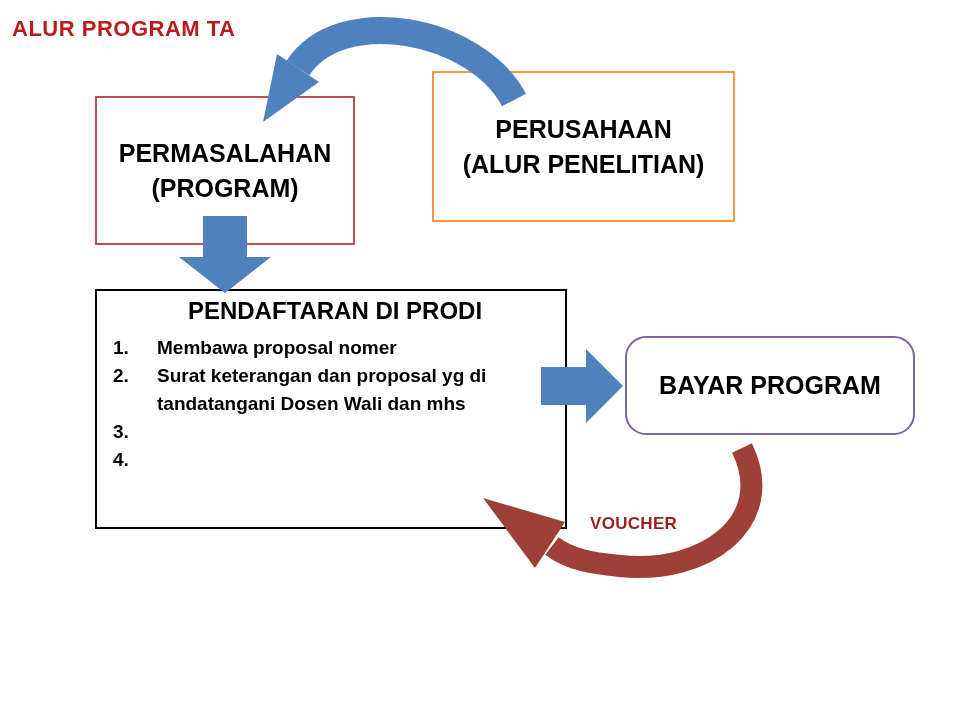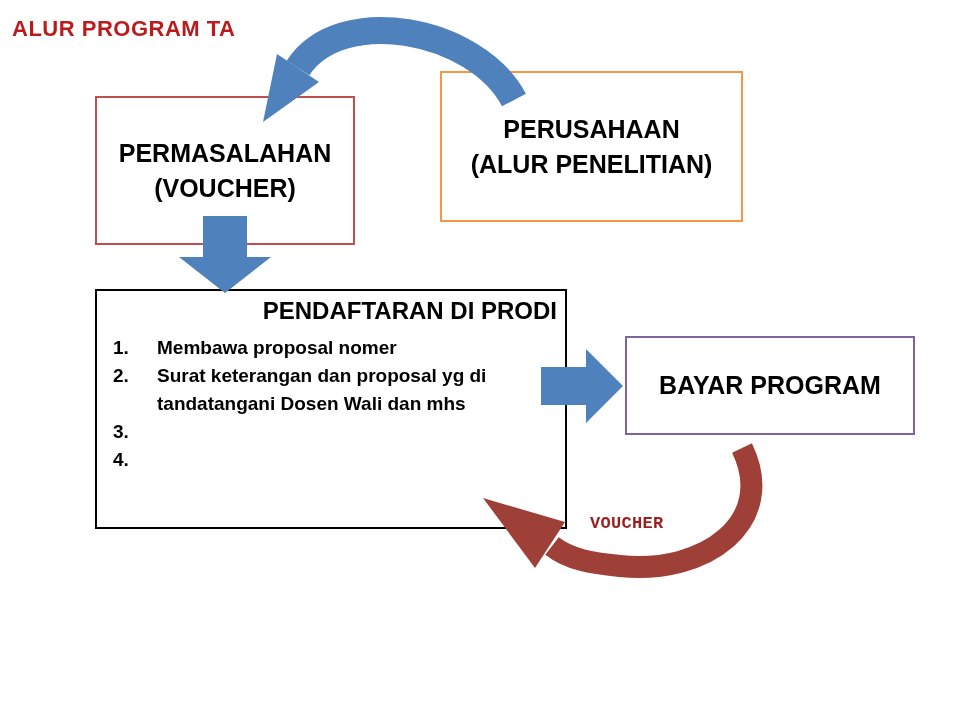--- a/index.html
+++ b/index.html
@@ -31,21 +31,21 @@
   #box-perusahaan   { left: 432px; top: 71px;  width: 303px; height: 151px; font-size: 25px; line-height: 1.38; }
   #box-bayar        { left: 625px; top: 336px; width: 290px; height: 99px;  font-size: 25px; line-height: 1.32; }
 
   #box-pendaftaran {
     position: absolute; left: 95px; top: 289px; width: 472px; height: 240px;
     border: 2px solid #000; background: #ffffff;
     color: #000; font-weight: bold;
     padding: 6px 8px 0 16px;
   }
   #box-pendaftaran .pd-title {
-    text-align: right; font-size: 24px; margin-bottom: 9px;
+    text-align: center; font-size: 24px; margin-bottom: 9px;
   }
   .pd-list { display: flex; flex-direction: column; }
   .pd-row { display: flex; font-size: 19px; line-height: 28px; }
   .pd-num { width: 44px; flex: 0 0 44px; }
   .pd-txt { max-width: 400px; }
 
   .voucher {
     position: absolute; left: 590px; top: 514px;
     font-size: 17px; font-weight: bold;
     letter-spacing: 0.3px;
@@ -60,24 +60,24 @@
 </style>
 </head>
 <body>
 
 <div class="stage">
 
   <div class="title">ALUR PROGRAM TA</div>
 
   <div class="box" id="box-permasalahan" style="border-color: rgb(192, 80, 77);">
     <div>PERMASALAHAN</div>
-    <div>(VOUCHER)</div>
+    <div>(PROGRAM)</div>
   </div>
 
-  <div class="box" id="box-perusahaan" style="border-color: rgb(247, 150, 70); margin-left: 8px;">
+  <div class="box" id="box-perusahaan" style="border-color: rgb(247, 150, 70);">
     <div>PERUSAHAAN</div>
     <div>(ALUR PENELITIAN)</div>
   </div>
 
   <div id="box-pendaftaran" style="border-color: rgb(0, 0, 0);">
     <div class="pd-title">PENDAFTARAN DI PRODI</div>
     <div class="pd-list">
       <div class="pd-row">
         <span class="pd-num">1.</span>
         <span class="pd-txt">Membawa proposal nomer</span>
@@ -88,25 +88,25 @@
       </div>
       <div class="pd-row">
         <span class="pd-num">3.</span>
       </div>
       <div class="pd-row">
         <span class="pd-num">4.</span>
       </div>
     </div>
   </div>
 
-  <div class="box" id="box-bayar" style="border-color: rgb(128, 100, 162);">
+  <div class="box" id="box-bayar" style="border-color: rgb(128, 100, 162); border-radius: 21px;">
     <div>BAYAR PROGRAM</div>
   </div>
 
-  <div class="voucher" style="color: rgb(154, 31, 31); font-family: Liberation Mono, monospace;">VOUCHER</div>
+  <div class="voucher" style="color: rgb(154, 31, 31);">VOUCHER</div>
 
   <svg class="arrows" viewBox="0 0 960 720" xmlns="http://www.w3.org/2000/svg">
 
     <g>
       <path d="M 514 100 C 476 28, 340 3, 298 68" fill="none" stroke-width="27" stroke="#4F81BD"></path>
       <polygon points="277,54 319,82 263,122" fill="#4F81BD"></polygon>
     </g>
 
     <polygon points="203,216 247,216 247,257 271,257 225,293 179,257 203,257" fill="#4F81BD"></polygon>
 

